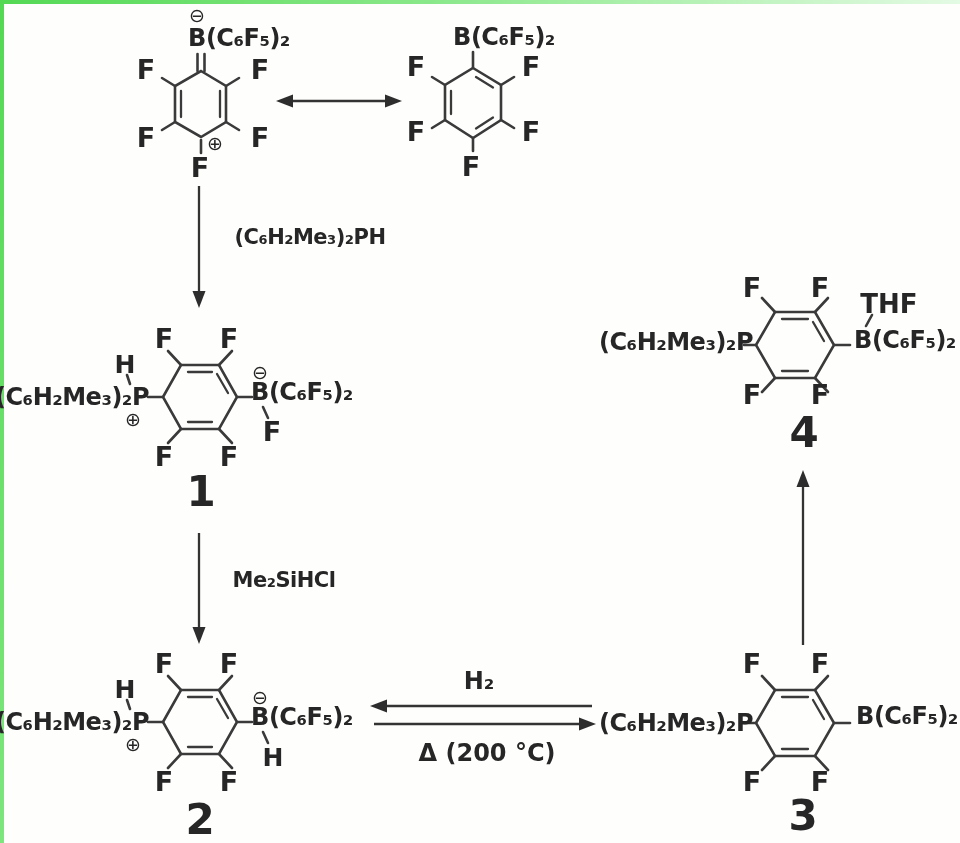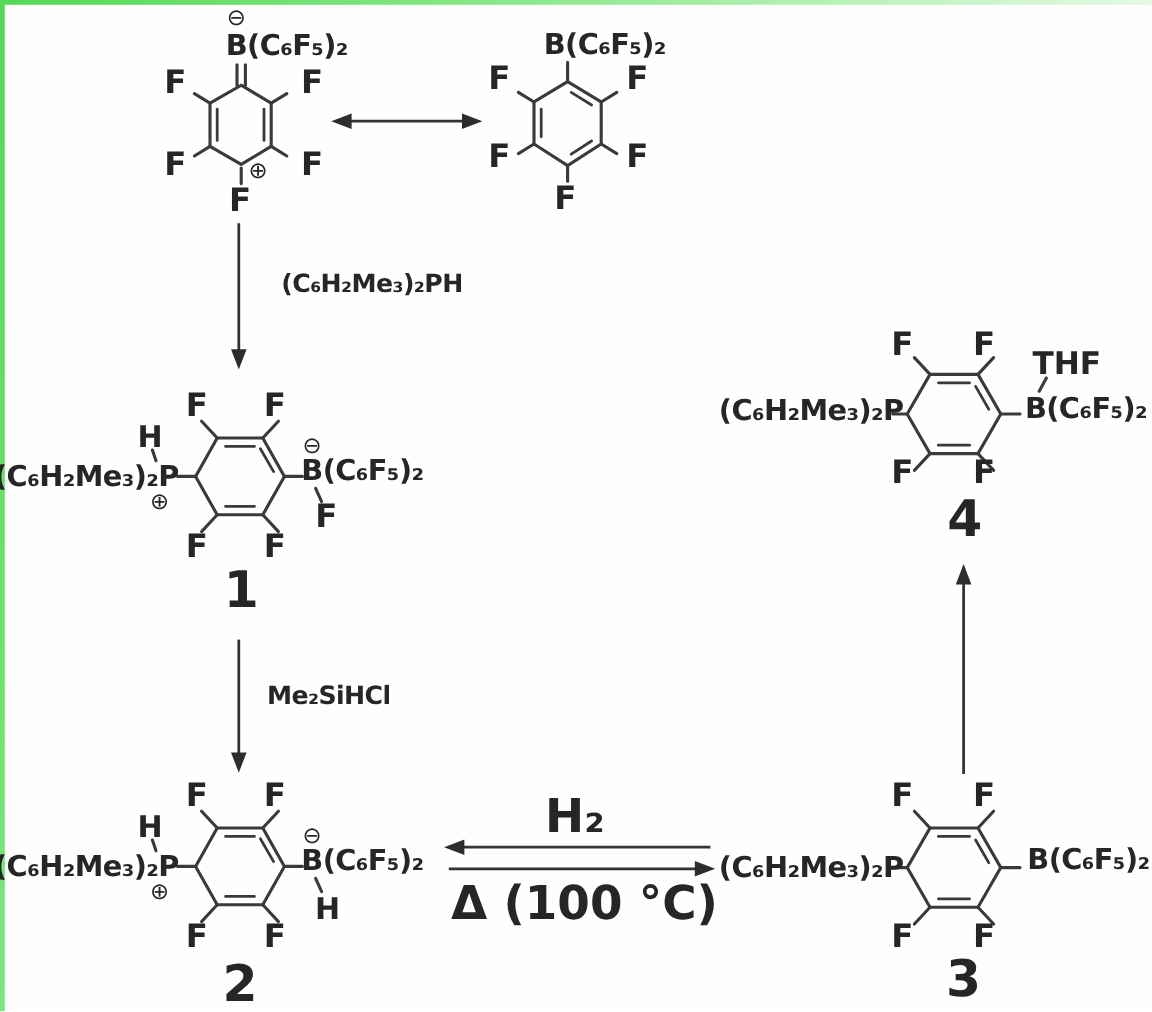--- a/index.html
+++ b/index.html
@@ -14,21 +14,21 @@
   .inner{stroke:#3a3a3a;stroke-width:2.3;fill:none;stroke-linecap:round;}
   .aline{stroke:#333;stroke-width:2.3;fill:none;}
   .ahead{fill:#2d2d2d;stroke:none;}
   .t{position:absolute;transform:translate(-50%,-50%);font-weight:700;color:#262626;
      white-space:nowrap;font-size:24px;letter-spacing:-0.5px;line-height:1;}
   .f{font-size:27px;letter-spacing:0;}
   .h{font-size:25px;letter-spacing:0;}
   .chg{font-size:19px;font-weight:400;letter-spacing:0;}
   .num{font-size:42px;letter-spacing:0;}
   .rx{font-size:21px;}
-  .eq{font-size:39px;letter-spacing:0;}
+  .eq{font-size:24px;letter-spacing:0;}
   .thf{font-size:26px;letter-spacing:0;}
 </style>
 </head>
 <body>
 
 <div id="canvas">
   <div class="edge-top"></div>
   <div class="edge-left"></div>
 
   <svg width="960" height="843" viewBox="0 0 960 843">
@@ -155,23 +155,23 @@
   <div class="t f" style="left:200px;top:167px">F</div>
 
   <div class="t" style="left:504px;top:37px">B(C₆F₅)₂</div>
   <div class="t f" style="left:416px;top:66px">F</div>
   <div class="t f" style="left:531px;top:66px">F</div>
   <div class="t f" style="left:416px;top:131px">F</div>
   <div class="t f" style="left:531px;top:131px">F</div>
   <div class="t f" style="left:471px;top:166px">F</div>
 
   <div class="t rx" style="left:310px;top:237px">(C₆H₂Me₃)₂PH</div>
-  <div class="t rx" style="left:274px;top:580px">Me₂SiHCl</div>
+  <div class="t rx" style="left:284px;top:580px">Me₂SiHCl</div>
   <div class="t eq" style="left:479px;top:681px">H₂</div>
-  <div class="t eq" style="left:487px;top:753px">Δ (100 °C)</div>
+  <div class="t eq" style="left:487px;top:753px">Δ (200 °C)</div>
 
   <div class="t" style="left:72px;top:397px">(C₆H₂Me₃)₂P</div>
   <div class="t h" style="left:125px;top:364px">H</div>
   <div class="t chg" style="left:133px;top:419px">⊕</div>
   <div class="t f" style="left:164px;top:338px">F</div>
   <div class="t f" style="left:229px;top:338px">F</div>
   <div class="t f" style="left:164px;top:456px">F</div>
   <div class="t f" style="left:229px;top:456px">F</div>
   <div class="t chg" style="left:260px;top:372px">⊖</div>
   <div class="t" style="left:302px;top:392px">B(C₆F₅)₂</div>

